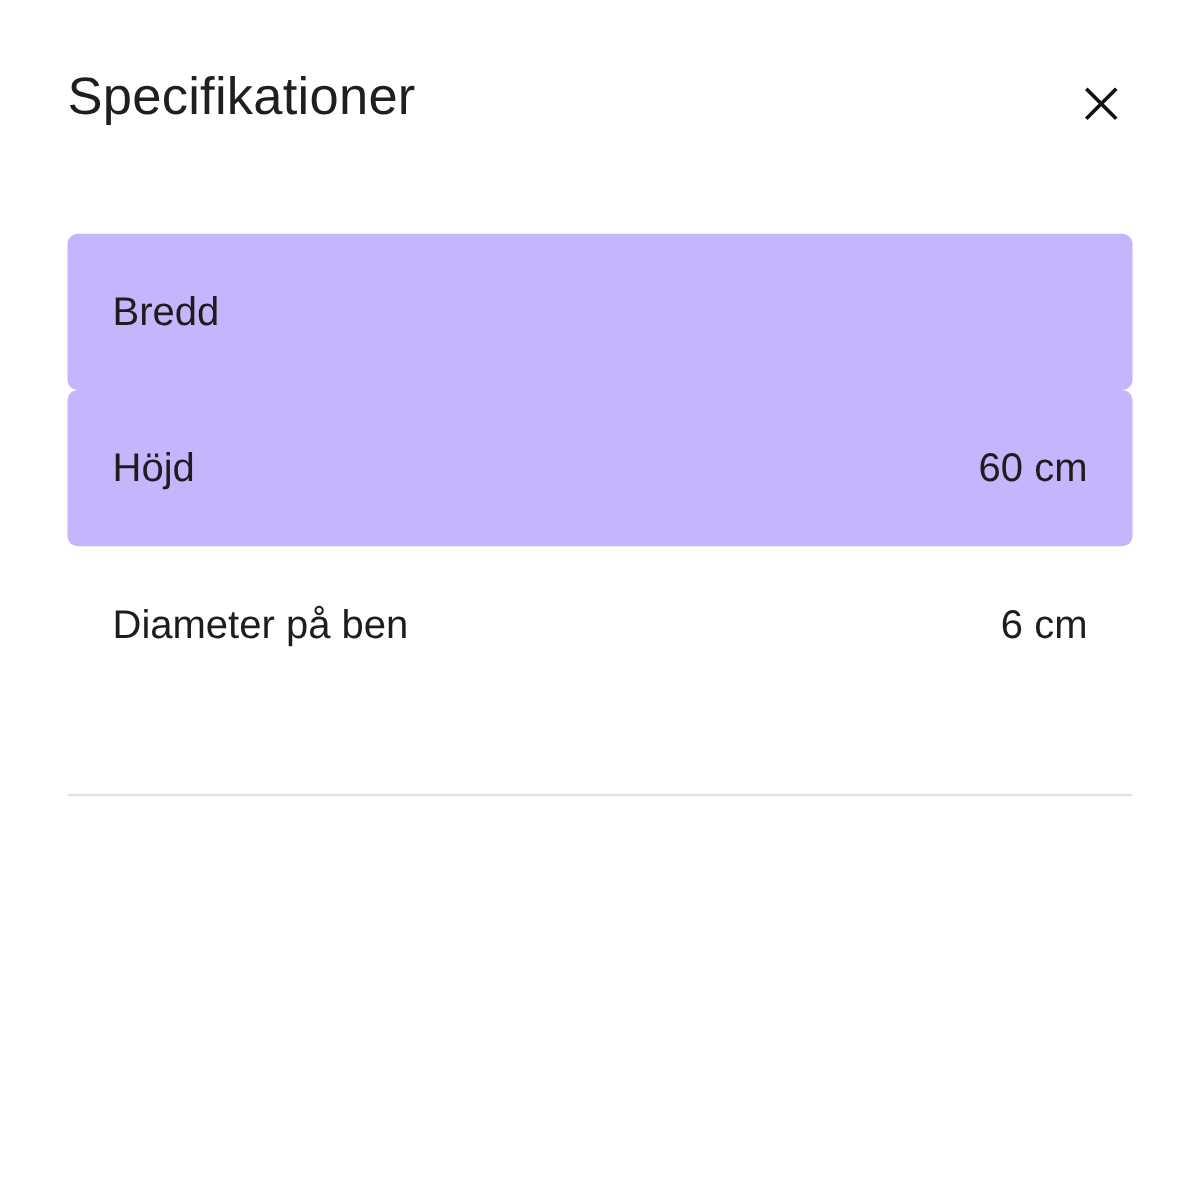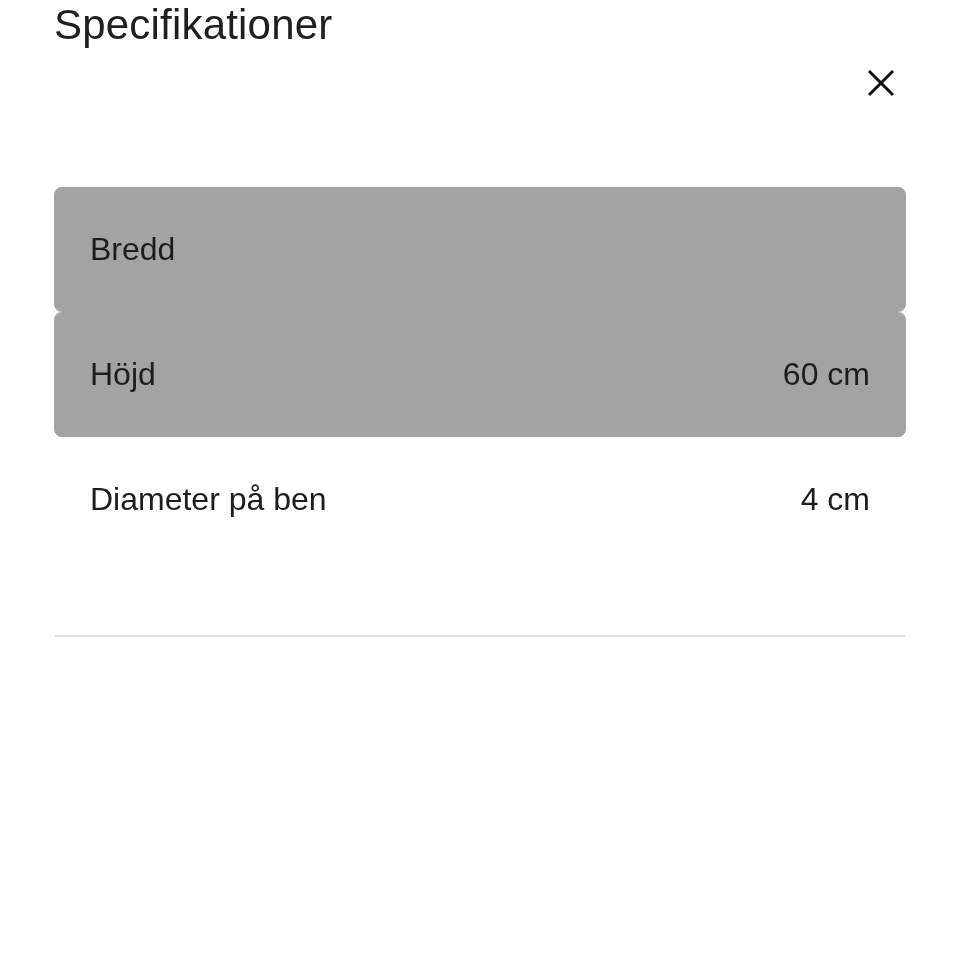--- a/index.html
+++ b/index.html
@@ -12,20 +12,21 @@
     overflow: hidden;
   }
   .modal {
     position: relative;
     width: 960px;
     height: 953px;
     padding: 0 54px;
   }
   .modal-header {
     position: relative;
+    padding-top: 52px;
     height: 135px;
   }
   .modal-title {
     font-size: 42px;
     font-weight: 400;
     line-height: 1.2;
     color: #1f1f1f;
     letter-spacing: 0.2px;
   }
   .close-btn {
@@ -51,21 +52,21 @@
   .spec-row {
     height: 125px;
     display: flex;
     align-items: center;
     justify-content: space-between;
     padding: 0 36px;
     border-radius: 8px;
     font-size: 32px;
   }
   .spec-row.alt {
-    background: #a3a3a3;
+    background: #c4b5fd;
   }
   .spec-label {
     color: #1d1d1d;
   }
   .spec-value {
     color: #1d1d1d;
     text-align: right;
   }
   .bottom-divider {
     margin-top: 73px;
@@ -99,21 +100,21 @@
     </div>
 
 
     <div class="spec-row alt">
       <span class="spec-label">Höjd</span>
       <span class="spec-value">60 cm</span>
     </div>
 
     <div class="spec-row">
       <span class="spec-label">Diameter på ben</span>
-      <span class="spec-value">4 cm</span>
+      <span class="spec-value">6 cm</span>
     </div>
 
 
   </div>
 
   <div class="bottom-divider"></div>
 
 </div>
 
 </body></html>

